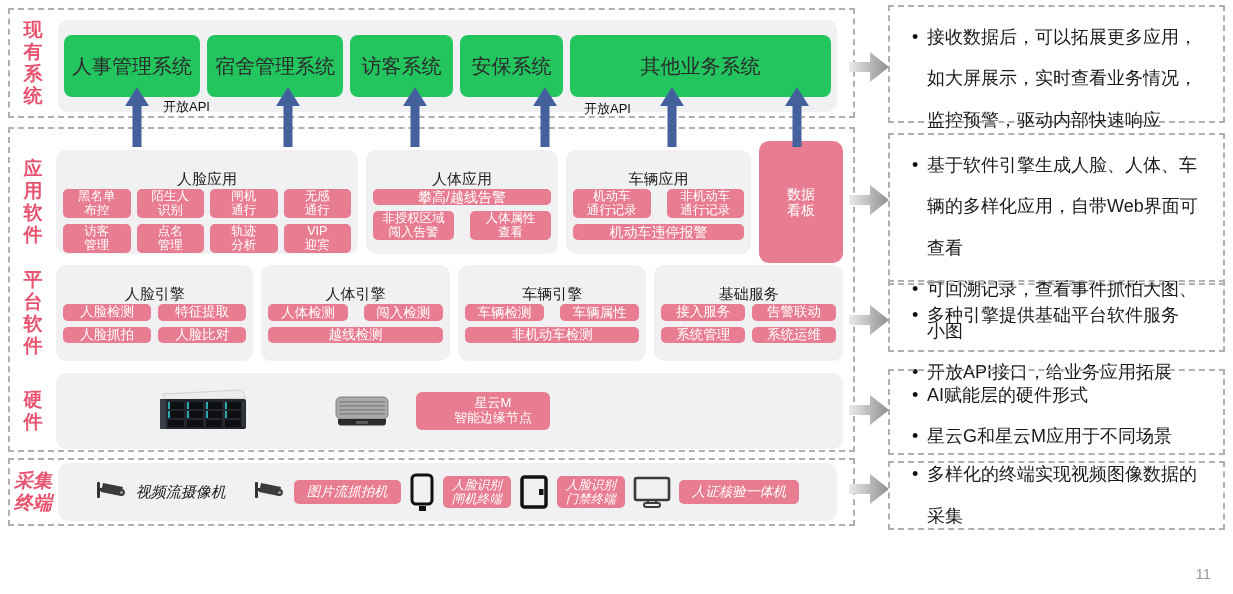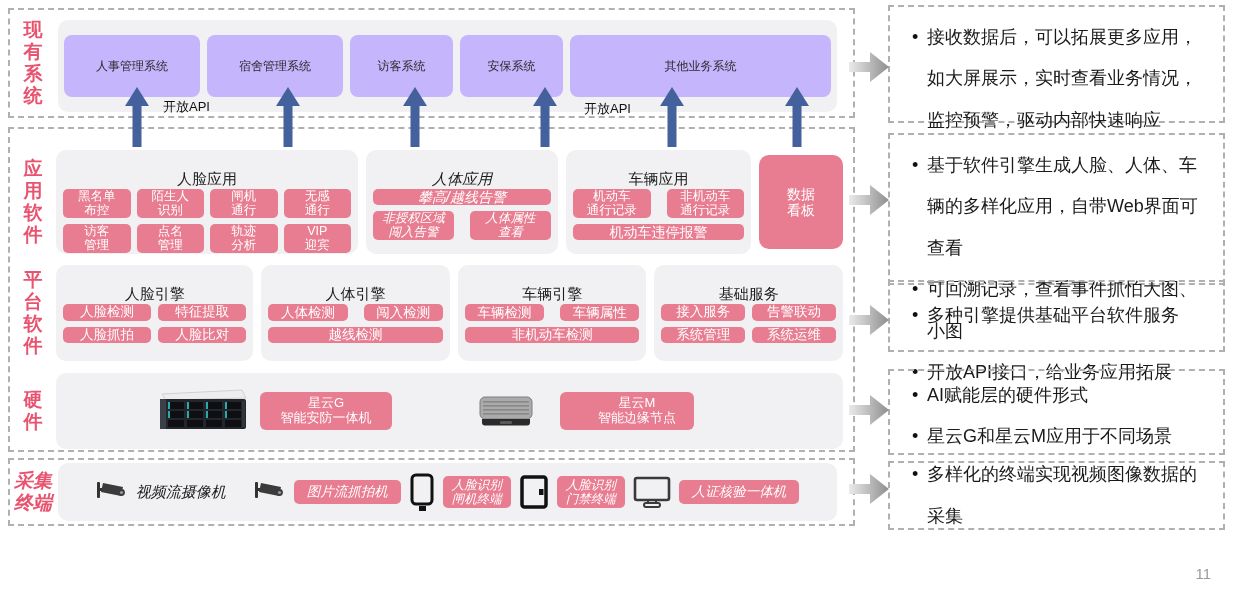--- a/index.html
+++ b/index.html
@@ -14,22 +14,22 @@
   .box-terminal{left:8px;top:458px;width:847px;height:68px;display:flex;font-style:italic;}
 
   .label-cell{width:46px;flex:0 0 46px;display:flex;align-items:center;justify-content:center;}
   .v-label{white-space:pre-line;text-align:center;font-weight:bold;font-size:19px;
            line-height:1.16;color:#E8536F;}
 
   
   .panel{background:#F1F1F3;border-radius:10px;box-sizing:border-box;}
   .sys-panel{flex:1;margin:10px 16px 6px 2px;height:92px;display:flex;align-items:center;
              justify-content:center;gap:7px;padding:0 6px;}
-  .sys-box{background:#c4b5fd;border-radius:8px;height:62px;display:flex;align-items:center;
-           justify-content:center;font-size:12px;color:#2b2b2b;}
+  .sys-box{background:#22c55e;border-radius:8px;height:62px;display:flex;align-items:center;
+           justify-content:center;font-size:20px;color:#2b2b2b;}
 
   .row{display:flex;}
   .row-content{flex:1;display:flex;gap:8px;padding-right:10px;}
   .app-row{margin-top:21px;height:104px;}
   .plat-row{margin-top:11px;height:96px;}
   .hw-row{margin-top:12px;height:76px;}
 
   .group{padding:18px 7px;display:flex;flex-direction:column;}
   .panel-title{text-align:center;font-size:15px;color:#1c1c1c;height:21px;line-height:21px;flex:0 0 21px;}
 
@@ -38,23 +38,23 @@
   .grid4{flex:1;display:grid;grid-template-columns:repeat(4,1fr);grid-auto-rows:1fr;gap:6px;}
   .grid2{flex:1;display:grid;grid-template-columns:repeat(2,1fr);grid-auto-rows:1fr;gap:6px 7px;}
   .stack{flex:1;display:flex;flex-direction:column;gap:6px;}
   .pair{display:flex;gap:16px;flex:1;}
   .pair .chip{flex:1;}
   .chip.sm{font-size:12.5px;}
   .chip.one{font-size:13.5px;}
   .chip.wideline{font-size:14px;flex:1;}
 
   .face-app{width:302px;flex:0 0 302px;}
-  .body-app{width:192px;flex:0 0 192px;font-style:italic;}
+  .body-app{width:192px;flex:0 0 192px;}
   .vehicle-app{flex:1;}
-  .dashboard{width:84px;flex:0 0 84px;height:94px;align-self:center;border-radius:10px;font-size:14px;}
+  .dashboard{width:84px;flex:0 0 84px;height:122px;align-self:center;border-radius:10px;font-size:14px;}
 
   .engine{flex:1;}
   .engine-face{flex:1.05;}
 
   .hw-panel{flex:1;margin-right:10px;display:flex;align-items:center;}
   .hwchip{border-radius:6px;font-size:13px;}
   .chip-g{width:132px;height:38px;margin-left:12px;}
   .chip-m{width:114px;height:38px;margin-left:26px;padding-left:20px;}
   .server-img{margin-left:100px;}
   .edge-img{margin-left:86px;}
@@ -243,22 +243,20 @@
           <rect x="50" y="23" width="16" height="7" fill="#0d0f13"></rect>
             <rect x="50" y="23" width="2" height="7" fill="#2aa9ad"></rect>
           <rect x="69" y="23" width="16" height="7" fill="#0d0f13"></rect>
             <rect x="69" y="23" width="2" height="7" fill="#2aa9ad"></rect>
           <rect x="12" y="32" width="16" height="7" fill="#0d0f13"></rect>
             <rect x="31" y="32" width="16" height="7" fill="#0d0f13"></rect>
           <rect x="50" y="32" width="16" height="7" fill="#0d0f13"></rect>
             <rect x="69" y="32" width="16" height="7" fill="#0d0f13"></rect>
           <rect x="86" y="13" width="3" height="26" fill="#31363d"></rect>
         </svg>
-        <div class="chip hwchip chip-g">星云G
-智能安防一体机</div>
         <svg class="edge-img" width="56" height="34" viewBox="0 0 56 34">
           <rect x="2" y="3" width="52" height="22" rx="5" fill="#aaaaaa" stroke="#7e7e7e"></rect>
           <rect x="5" y="7" width="46" height="1.6" fill="#888"></rect>
           <rect x="5" y="11" width="46" height="1.6" fill="#888"></rect>
           <rect x="5" y="15" width="46" height="1.6" fill="#888"></rect>
           <rect x="5" y="19" width="46" height="1.6" fill="#888"></rect>
           <path d="M4,25 h48 v3.5 a3,3 0 0 1 -3,3 h-42 a3,3 0 0 1 -3,-3 z" fill="#2b2b2b"></path>
           <rect x="22" y="27" width="12" height="3" rx="1" fill="#5a5a5a"></rect>
         </svg>
         <div class="chip hwchip chip-m">星云M

